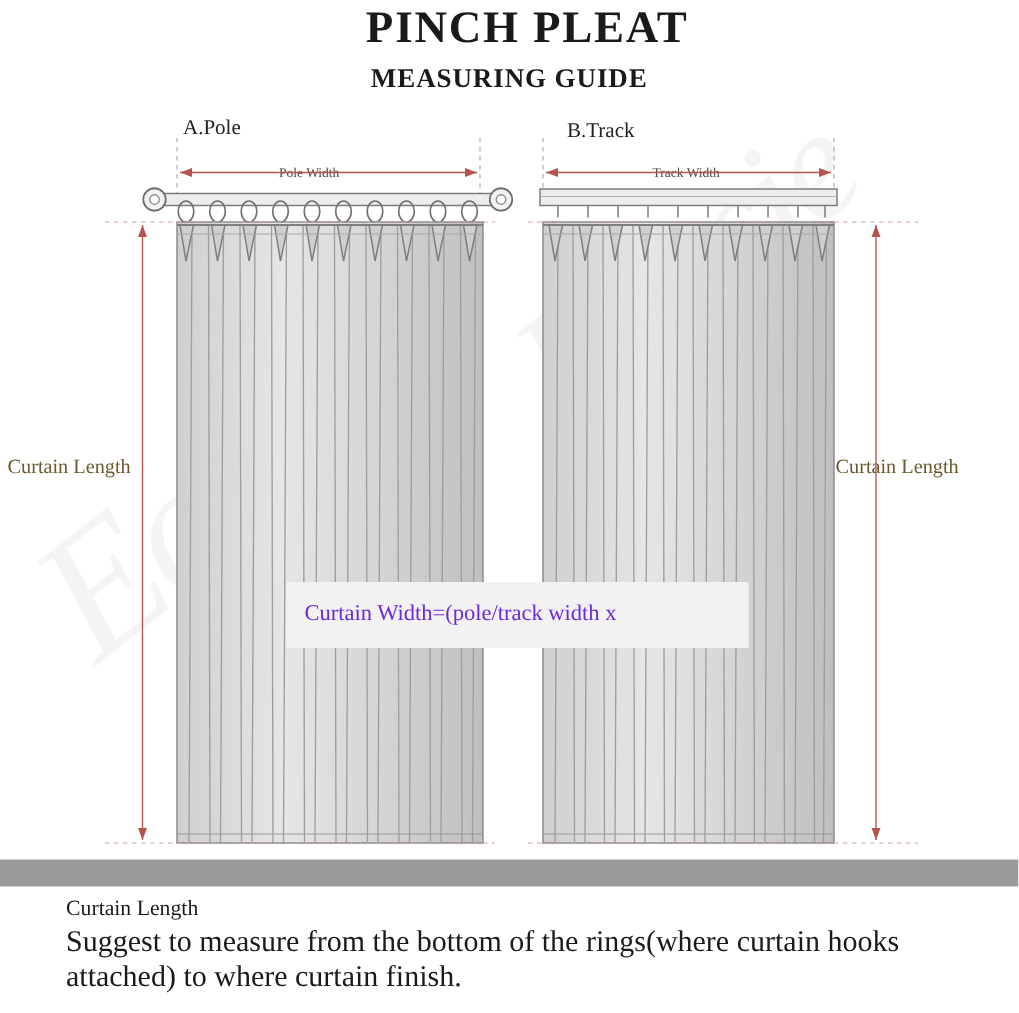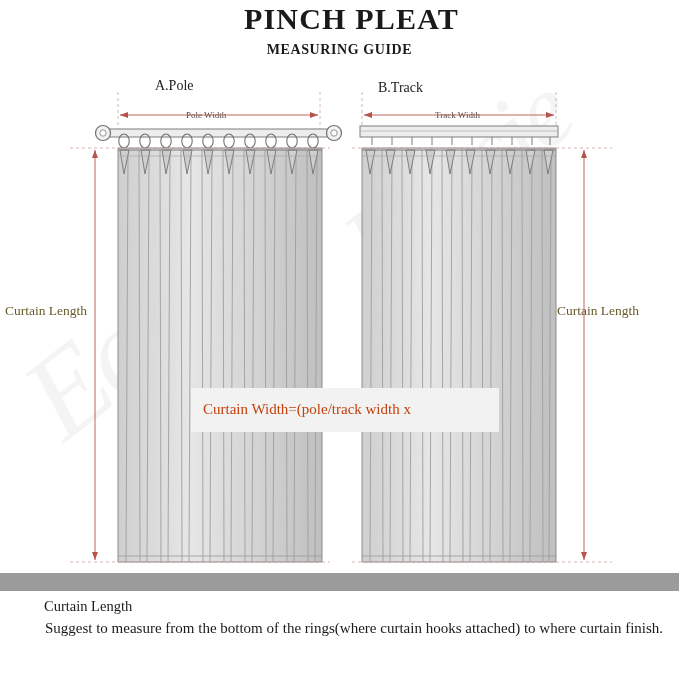--- a/index.html
+++ b/index.html
@@ -31,32 +31,32 @@
     font-size: 30px;
     font-weight: bold;
     letter-spacing: 1.2px;
     padding-left: 24px;
   }
   .subtitle {
     position: absolute;
     left: 0; right: 0;
     top: 42px;
     text-align: center;
-    font-size: 14px;
+    font-size: 18px;
     font-weight: bold;
     letter-spacing: 0.6px;
   }
 
   
   .panel-caption {
     position: absolute;
     font-size: 14px;
     color: #222;
   }
-  #cap-a { left: 122px; top: 78px; margin-left: 33px; }
+  #cap-a { left: 122px; top: 78px; }
   #cap-b { left: 378px; top: 80px; }
 
   
   .width-label {
     position: absolute;
     font-size: 9px;
     color: #4a4a4a;
     background: #ffffff;
     padding: 0 3px;
   }
@@ -78,21 +78,21 @@
     left: 191px;
     top: 388px;
     width: 308px;
     background: #f2f2f2;
     padding: 8px 12px 10px 12px;
     box-sizing: border-box;
   }
   .formula div {
     font-size: 15px;
     line-height: 26px;
-    color: #c2410c;
+    color: #6d28d9;
     white-space: nowrap;
   }
 
   
   #bottom-band {
     position: absolute;
     left: 0;
     top: 573px;
     width: 679px;
     height: 102px;
@@ -110,24 +110,23 @@
     left: 44px;
     top: 22px;
     width: 620px;
   }
   #band-title {
     font-size: 14.5px;
     color: #1a1a1a;
     line-height: 22px;
   }
   #band-body {
-    font-size: 15px;
+    font-size: 20px;
     color: #1a1a1a;
     line-height: 23px;
-    text-align: center;
   }
 
   
   #watermark {
     position: absolute;
     left: 0; top: 0;
     width: 679px;
     height: 675px;
     pointer-events: none;
   }

